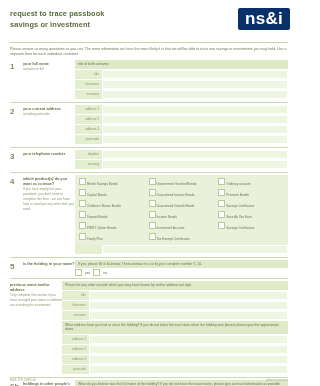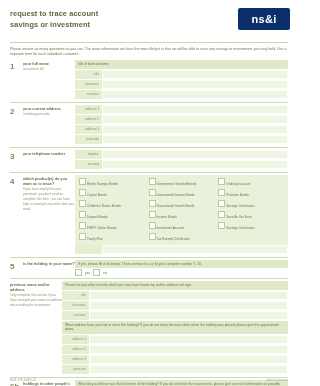--- a/index.html
+++ b/index.html
@@ -3,21 +3,21 @@
 <meta charset="utf-8">
 <style>
   html,body{margin:0;padding:0;background:#ffffff;}
   body{width:298px;height:386px;font-family:"Liberation Sans",sans-serif;color:#3f4a2f;}
   .page{position:relative;width:298px;height:386px;overflow:hidden;background:#fff;}
 
   
   .header{position:relative;height:46px;padding:8px 10px 0 10px;box-sizing:border-box;}
   .title{font-size:7.4px;font-weight:bold;color:#5a6b3b;line-height:11px;letter-spacing:0.1px;width:200px;}
   .logo{position:absolute;right:8px;top:8px;width:52px;height:22px;background:#0b2f6b;border-radius:2px;display:flex;align-items:center;justify-content:center;}
-  .logo span{color:#fff;font-size:11px;font-weight:bold;letter-spacing:0.3px;}
+  .logo span{color:#fff;font-size:17px;font-weight:bold;letter-spacing:0.3px;}
   .hrule{position:absolute;left:10px;right:10px;top:42px;height:1px;background:#c9d6a8;}
 
   .intro{position:absolute;left:10px;top:47px;width:278px;font-size:3.6px;line-height:5.4px;color:#6a7554;}
 
   
   .rows{position:absolute;left:10px;top:60px;width:278px;}
   .row{position:relative;display:flex;margin-bottom:2px;}
   .num{width:13px;flex:0 0 13px;font-size:8px;font-weight:bold;color:#7d8c5a;padding-top:2px;}
   .lbl{width:52px;flex:0 0 52px;font-size:3.8px;line-height:5px;color:#6a7554;padding-top:2px;}
   .lbl b{font-weight:bold;color:#5f6f41;}
@@ -41,21 +41,21 @@
   .ptob{text-align:right;}
   .divider{height:1px;background:#cdd9b2;margin:2px 0;}
 </style>
 </head>
 <body>
 
 <div class="page">
 
   <div class="header">
     <div class="title">
-      <div>request to trace account</div>
+      <div>request to trace passbook</div>
       <div>savings or investment</div>
     </div>
     <div class="logo">
       <span>ns&amp;i</span>
     </div>
     <div class="hrule"></div>
   </div>
 
   <div class="intro">Please answer as many questions as you can. The more information we have the more likely it is that we will be able to trace any savings or investments you may hold. Use a separate form for each individual customer.</div>
 

